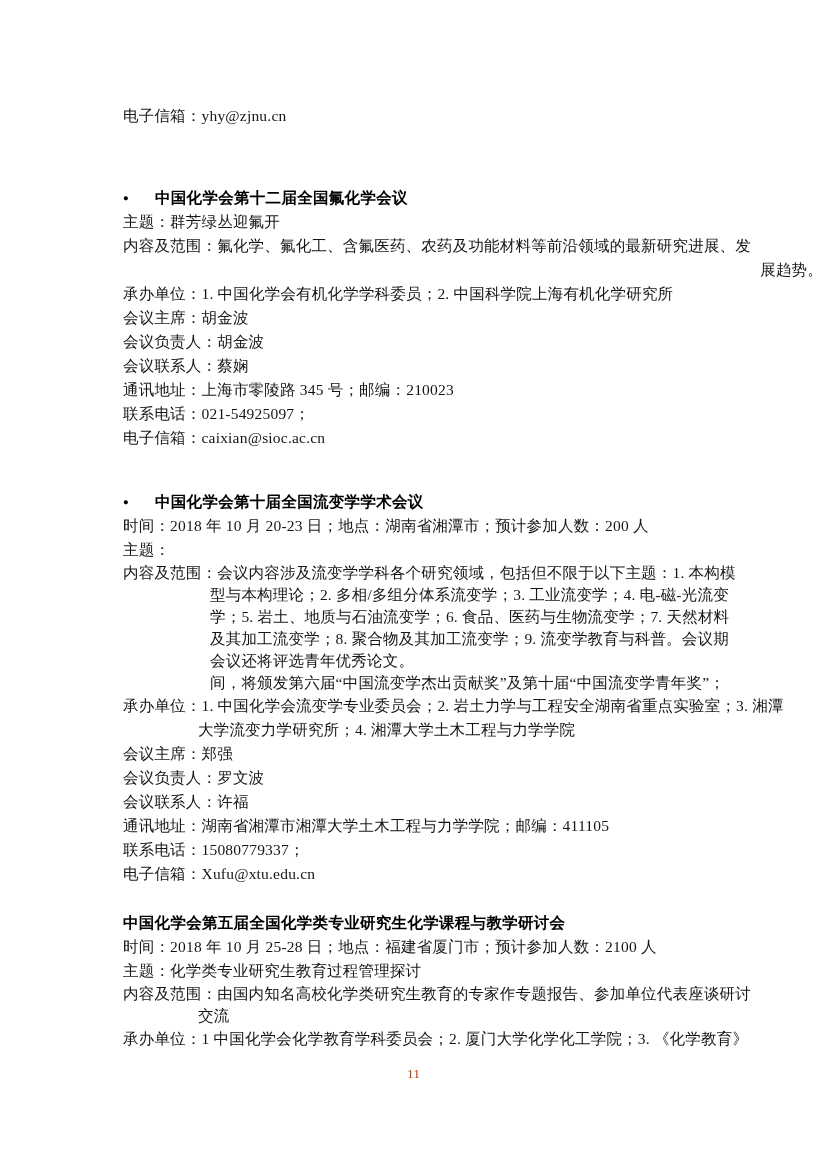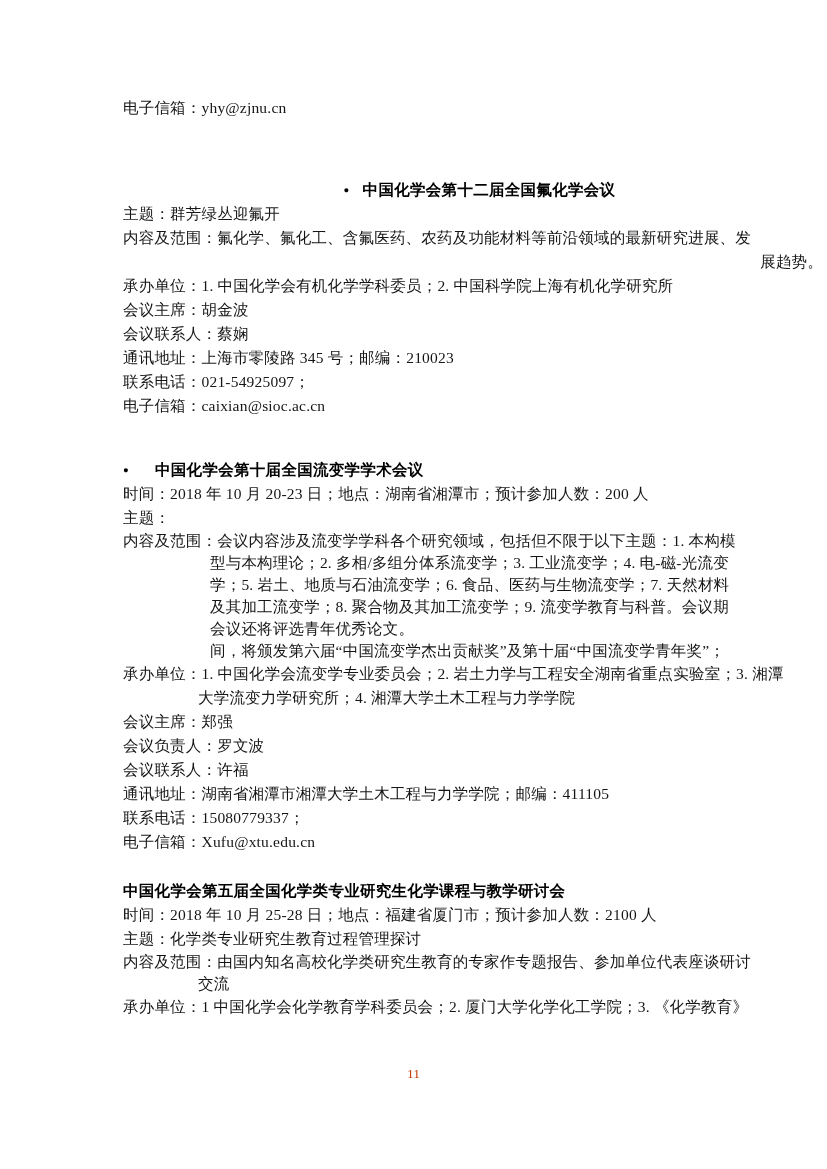--- a/index.html
+++ b/index.html
@@ -11,35 +11,35 @@
     width: 827px;
     height: 1169px;
     position: relative;
     overflow: hidden;
     font-family: "Liberation Serif", "DejaVu Serif", serif;
     color: #151515;
   }
   .page-content {
     position: absolute;
     left: 123px;
-    top: 0;
+    top: 8px;
     width: 700px;
   }
   .line {
     font-size: 15.5px;
     line-height: 24px;
     white-space: nowrap;
     letter-spacing: 0.2px;
   }
   .lh22 { line-height: 22px; }
   .ind70 { margin-left: 70px; text-align: right; }
   .ind75 { margin-left: 75px; }
   .ind87 { margin-left: 87px; }
   .mt96 { margin-top: 96px; }
-  .mt58 { margin-top: 58px; text-align: center; }
+  .mt58 { margin-top: 58px; }
   .mt40 { margin-top: 40px; }
   .mt25 { margin-top: 25px; }
   .entry-heading {
     font-size: 15.5px;
     line-height: 24px;
     font-weight: 700;
     white-space: nowrap;
     letter-spacing: 0.3px;
     color: #000;
   }
@@ -73,20 +73,21 @@
 
   <div>
     <div class="entry-heading mt58">
       <span class="bullet">●</span><span>中国化学会第十二届全国氟化学会议</span>
     </div>
     <div class="line">主题：群芳绿丛迎氟开</div>
     <div class="line">内容及范围：氟化学、氟化工、含氟医药、农药及功能材料等前沿领域的最新研究进展、发</div>
     <div class="line ind70">展趋势。</div>
     <div class="line">承办单位：1. 中国化学会有机化学学科委员；2. 中国科学院上海有机化学研究所</div>
     <div class="line">会议主席：胡金波</div>
+    <div class="line">会议负责人：胡金波</div>
     <div class="line">会议联系人：蔡娴</div>
     <div class="line">通讯地址：上海市零陵路 345 号；邮编：210023</div>
     <div class="line">联系电话：021-54925097；</div>
     <div class="line">电子信箱：caixian@sioc.ac.cn</div>
   </div>
 
   <div>
     <div class="entry-heading mt40">
       <span class="bullet">●</span><span>中国化学会第十届全国流变学学术会议</span>
     </div>

